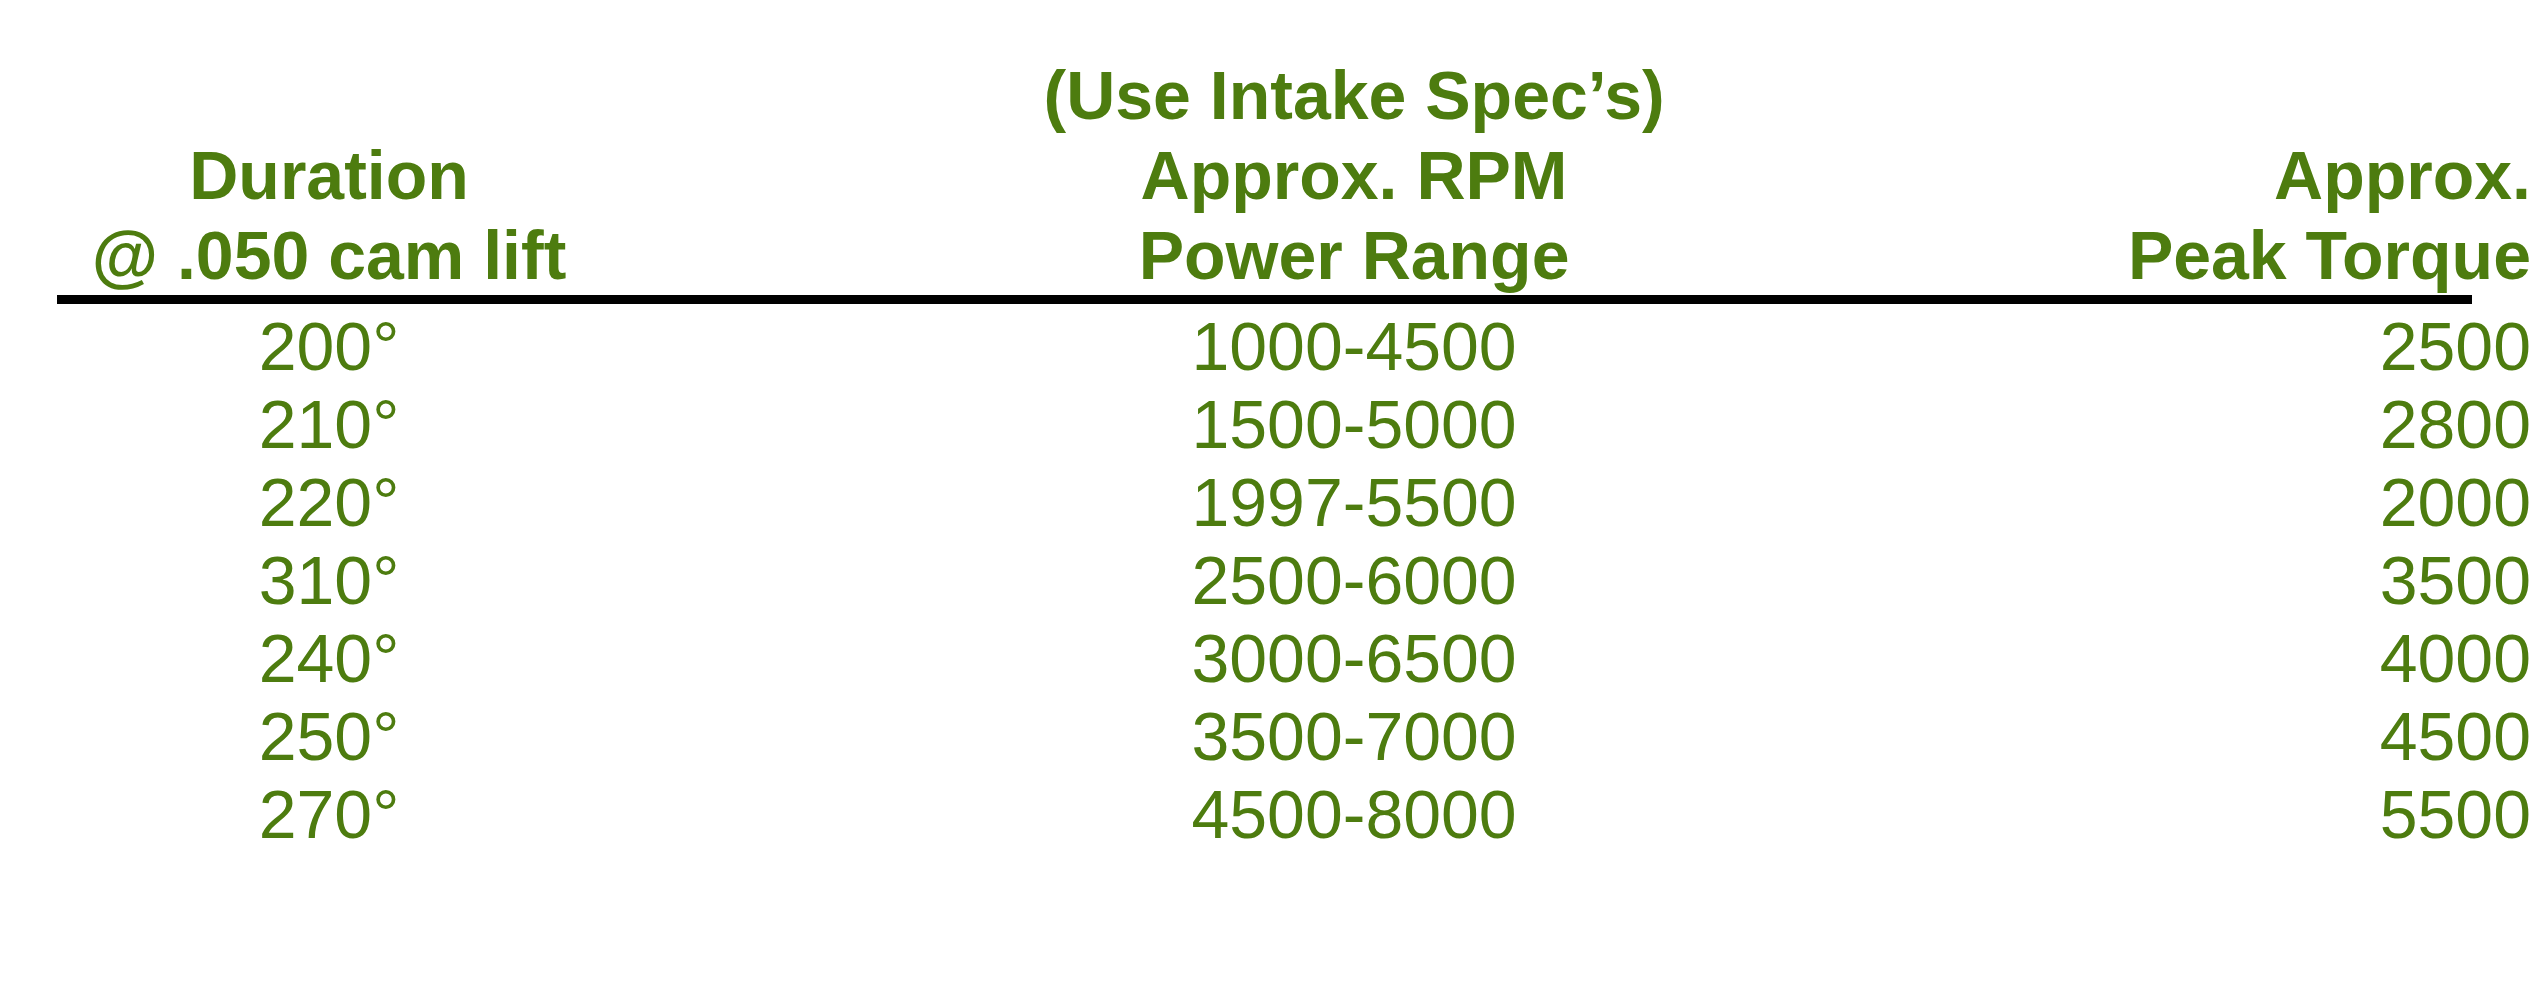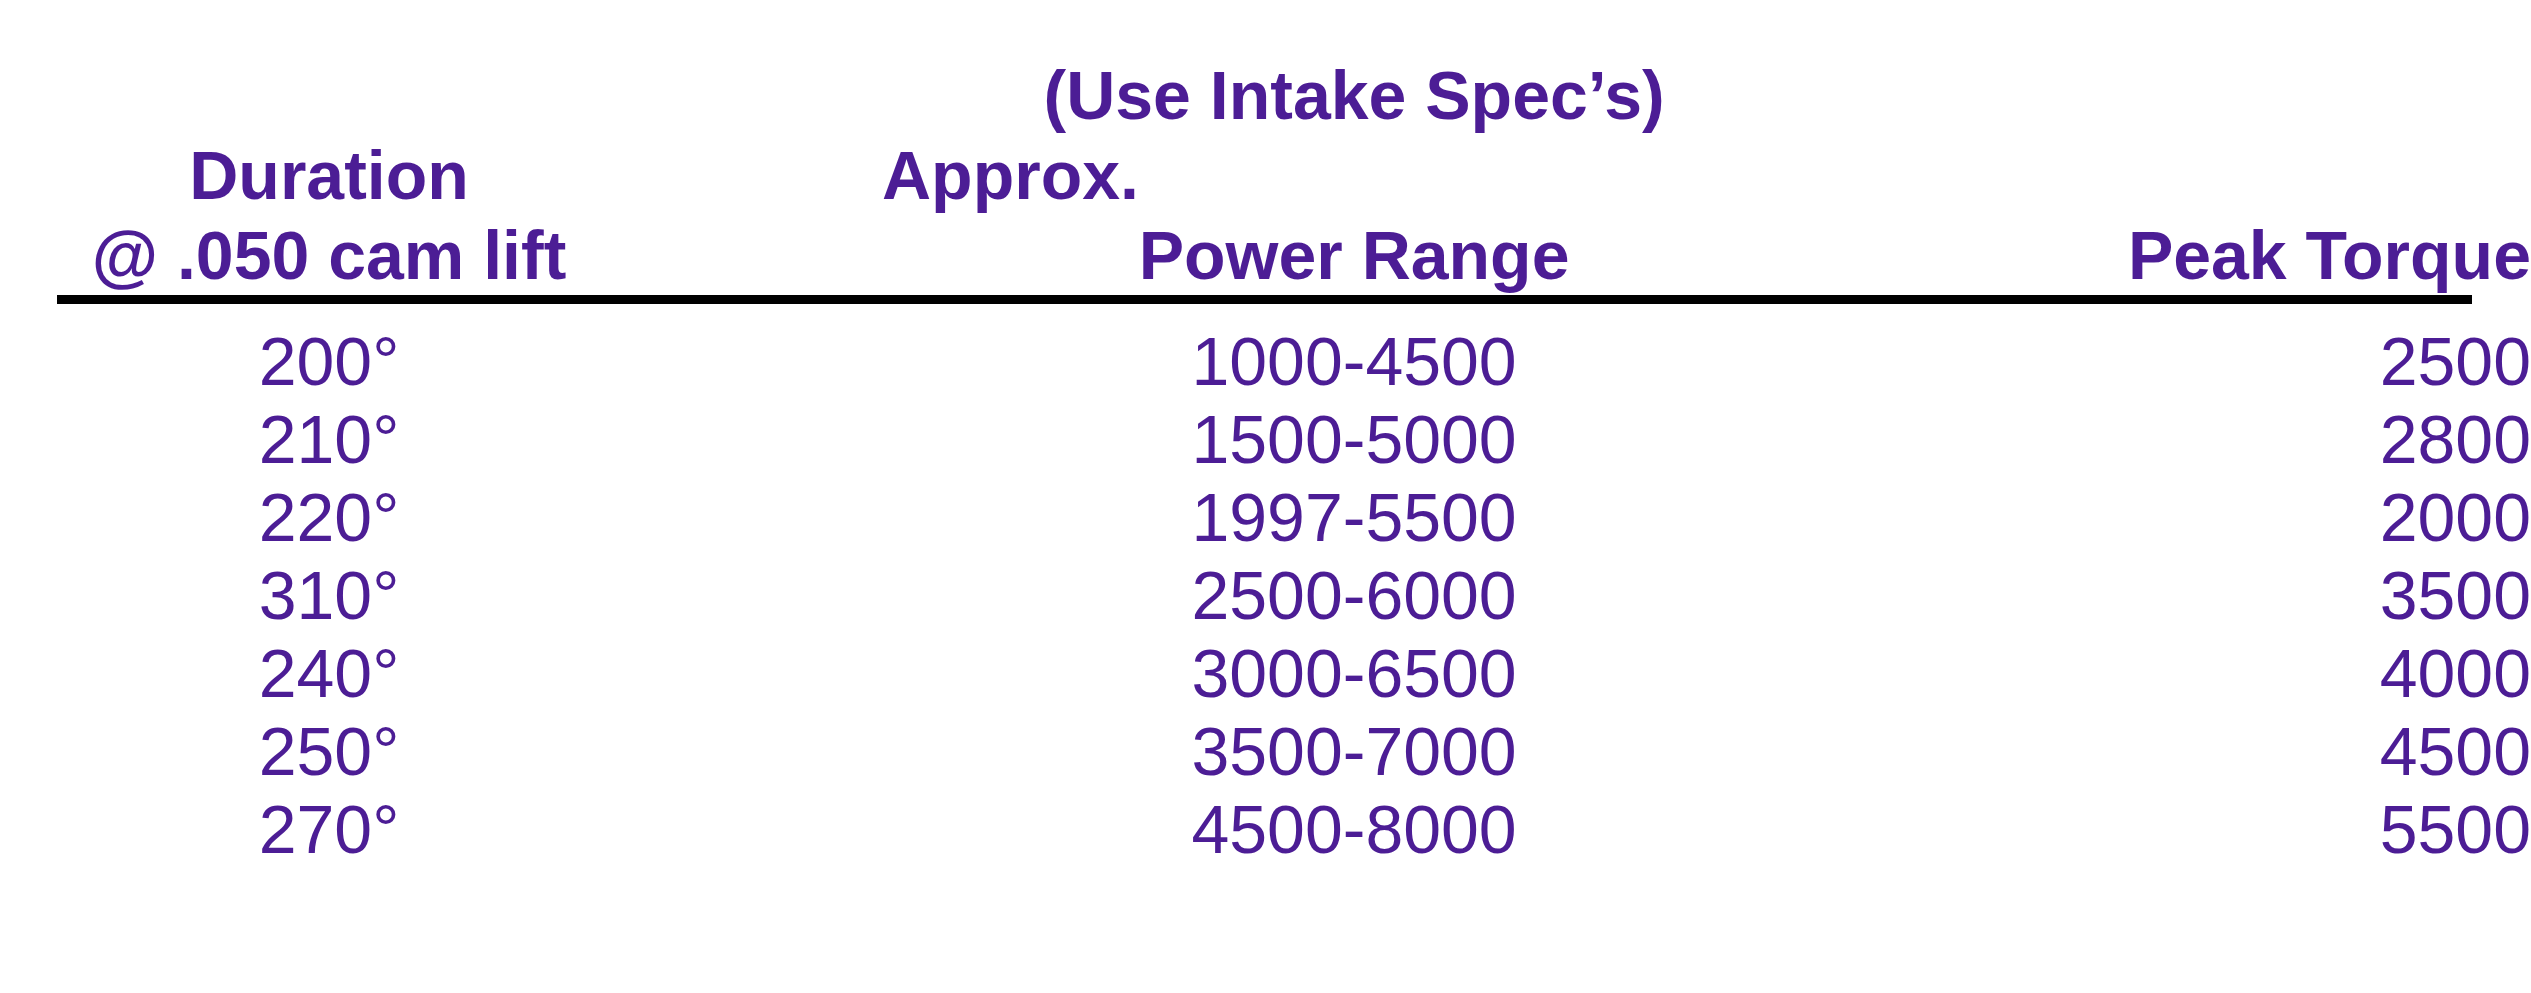--- a/index.html
+++ b/index.html
@@ -5,21 +5,21 @@
   html, body {
     margin: 0;
     padding: 0;
     background: #ffffff;
   }
   .page {
     position: relative;
     width: 2531px;
     height: 993px;
     background: #ffffff;
-    color: #4c1d95;
+    color: #4d7c0f;
     font-family: "Liberation Sans", "DejaVu Sans", sans-serif;
     overflow: hidden;
   }
   .header-block {
     padding-top: 55px;
   }
   .cols {
     display: flex;
     width: 100%;
   }
@@ -33,21 +33,21 @@
     white-space: nowrap;
   }
   .header-rule {
     height: 9px;
     background: #000000;
     margin-left: 57px;
     width: 2415px;
     border: none;
   }
   .data-block {
-    margin-top: 18px;
+    margin-top: 3px;
   }
   .dcell {
     font-size: 68px;
     font-weight: normal;
     line-height: 78px;
     white-space: nowrap;
   }
 </style>
 </head>
 <body>
@@ -57,20 +57,21 @@
   <div class="header-block">
 
     <div class="cols">
       <div class="c1 hcell"></div>
       <div class="c2 hcell">(Use Intake Spec’s)</div>
       <div class="c3 hcell"></div>
     </div>
 
     <div class="cols">
       <div class="c1 hcell">Duration</div>
+      <div class="c2 hcell">Approx. RPM</div>
       <div class="c3 hcell">Approx.</div>
     </div>
 
     <div class="cols">
       <div class="c1 hcell">@ .050 cam lift</div>
       <div class="c2 hcell">Power Range</div>
       <div class="c3 hcell">Peak Torque</div>
     </div>
 
     <div class="header-rule"></div>

